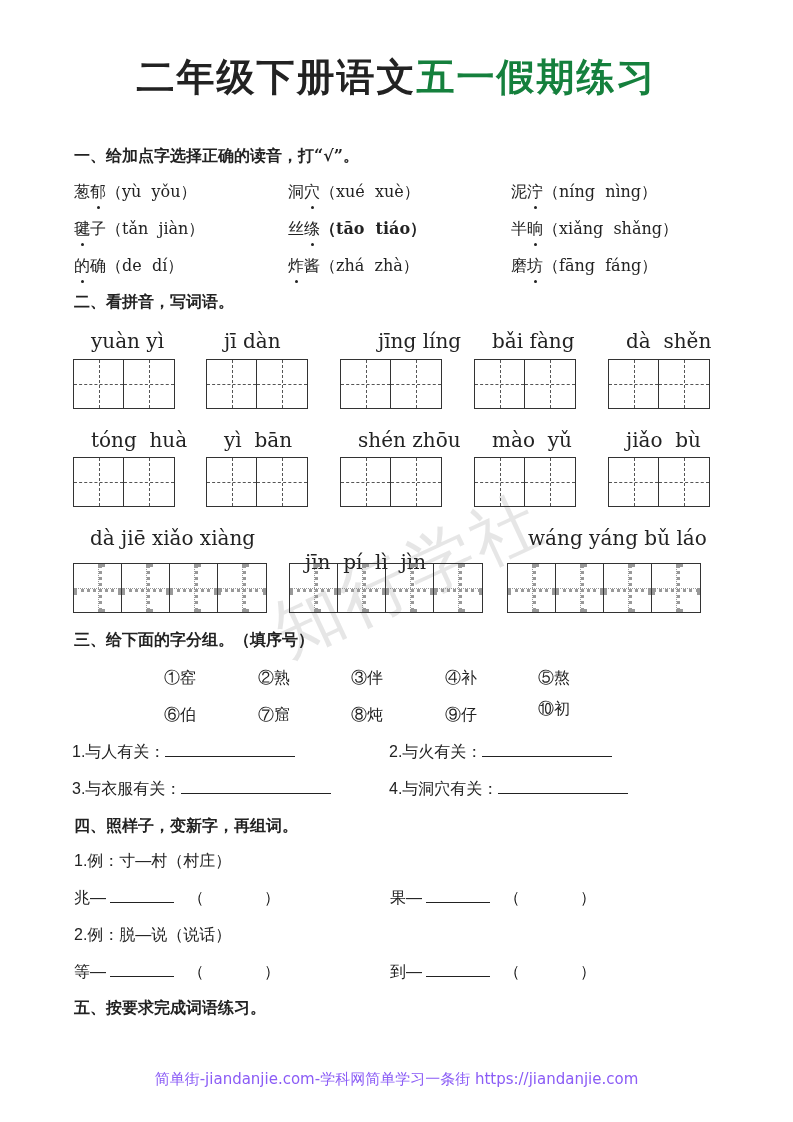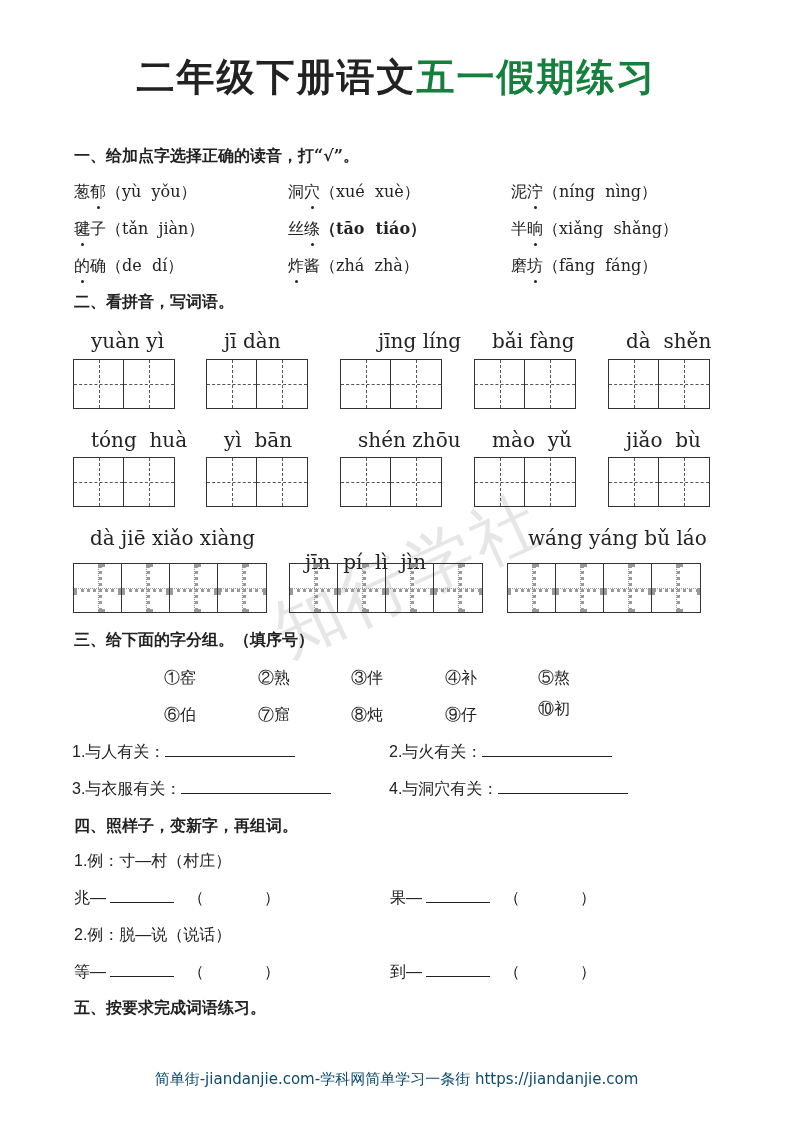--- a/index.html
+++ b/index.html
@@ -14,21 +14,21 @@
   .grid { position:absolute; border:1.3px solid #333; display:flex; box-sizing:border-box; }
   .cell { position:relative; width:50px; height:48px; box-sizing:border-box; border-right:1.3px solid #333; }
   .cell:last-child { border-right:none; }
   .cell::before { content:""; position:absolute; left:50%; top:0; bottom:0; border-left:1px dashed #555; }
   .cell::after { content:""; position:absolute; top:50%; left:0; right:0; border-top:1px dashed #555; }
   .grid.four .cell { width:48px; height:48px; }
   .grid.four .cell::before, .grid.four .cell::after { border-color:#999; border-style:dotted; }
   .opt { position:absolute; font-size:16px; }
   .q { position:absolute; font-size:16px; font-family:"Liberation Sans", sans-serif; }
   .blank { display:inline-block; border-bottom:1px solid #222; vertical-align:baseline; height:14px; }
-  .footer { position:absolute; left:0; width:793px; top:1070px; text-align:center; font-size:15px; color:#0c4a6e; font-family:"DejaVu Sans", sans-serif; }
+  .footer { position:absolute; left:0; width:793px; top:1070px; text-align:center; font-size:15px; color:#8b5cf6; font-family:"DejaVu Sans", sans-serif; }
   .watermark { position:absolute; left:265px; top:530px; font-size:68px; color:rgba(200,200,200,0.45); transform:rotate(-25deg); font-family:"DejaVu Sans", sans-serif; pointer-events:none; letter-spacing:4px; }
 </style>
 </head>
 <body>
 
 <div class="watermark">知行学社</div>
 
 <div class="title">
   <span>二年级下册语文</span><span class="red">五一假期练习</span>
 </div>

